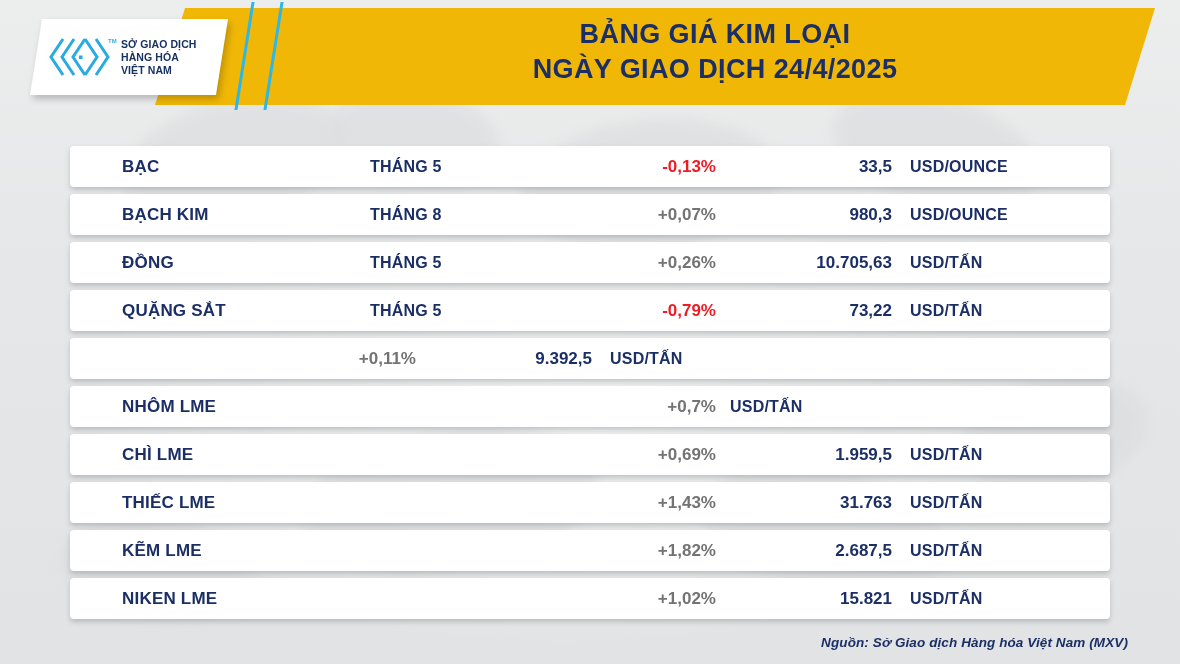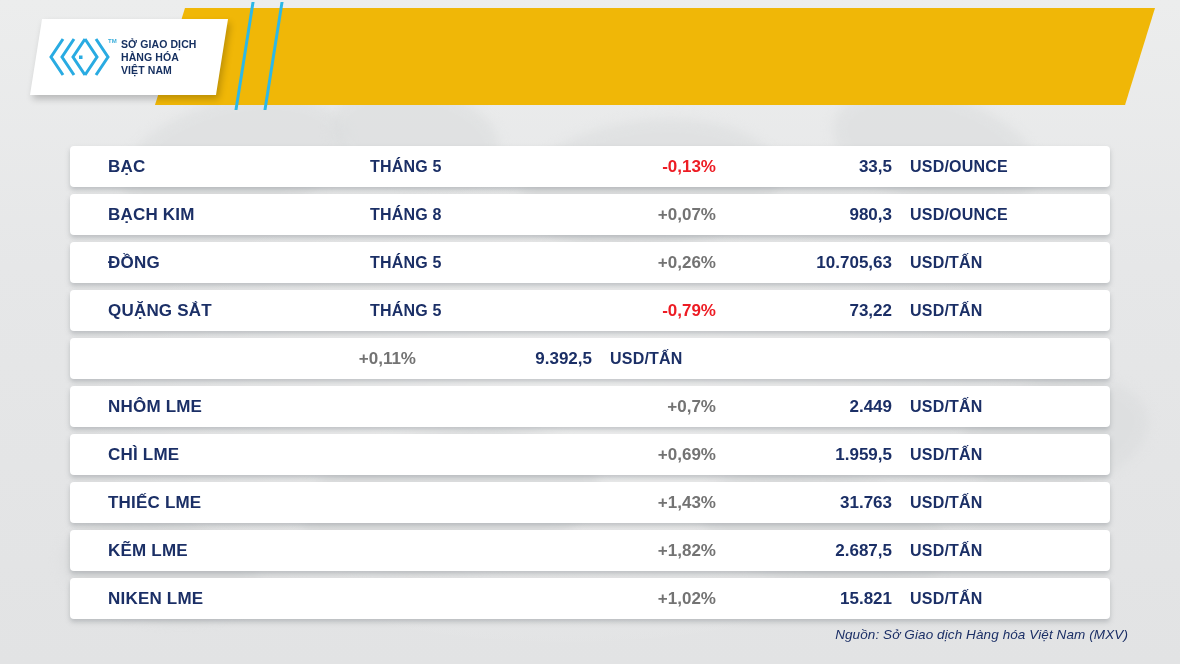--- a/index.html
+++ b/index.html
@@ -154,21 +154,21 @@
     height: 41px;
     background: #ffffff;
     border-radius: 4px;
     box-shadow: 0 3px 5px rgba(110,115,120,0.35);
     display: flex;
     align-items: center;
   }
 
   .c-name {
     width: 300px;
-    padding-left: 38px;
+    padding-left: 52px;
     box-sizing: border-box;
     color: #1b2f66;
     font-weight: bold;
     font-size: 17px;
     letter-spacing: 0.2px;
   }
   .c-month {
     width: 180px;
     color: #1b2f66;
     font-weight: bold;
@@ -199,23 +199,23 @@
     color: #1b2f66;
     font-weight: bold;
     font-size: 16px;
     letter-spacing: 0.2px;
   }
 
   
   #footer {
     position: absolute;
     right: 52px;
-    bottom: 22px;
-    color: #1b2f66;
-    font-weight: normal;
+    bottom: 14px;
+    color: #1b2f66;
+    font-weight: bold;
     font-style: italic;
     font-size: 13.5px;
     letter-spacing: 0.1px;
   }
 </style>
 </head>
 <body>
 
 <div id="page">
 
@@ -248,20 +248,24 @@
         </svg>
         <span class="logo-tm">TM</span>
         <div class="logo-text">
           <div>SỞ GIAO DỊCH</div>
           <div>HÀNG HÓA</div>
           <div>VIỆT NAM</div>
         </div>
       </div>
     </div>
 
+    <div class="title-block">
+      <div class="title-line1">BẢNG GIÁ KIM LOẠI</div>
+      <div class="title-line2">NGÀY GIAO DỊCH 24/4/2025</div>
+    </div>
 
   </div>
 
   <div id="table">
       <div class="row">
         <div class="c-name">BẠC</div>
         <div class="c-month">THÁNG 5</div>
         <div class="c-change down">-0,13%</div>
         <div class="c-price">33,5</div>
         <div class="c-unit">USD/OUNCE</div>
@@ -290,21 +294,20 @@
       <div class="row">
         <div class="c-month"></div>
         <div class="c-change up">+0,11%</div>
         <div class="c-price">9.392,5</div>
         <div class="c-unit">USD/TẤN</div>
       </div>
       <div class="row">
         <div class="c-name">NHÔM LME</div>
         <div class="c-month"></div>
         <div class="c-change up">+0,7%</div>
-        <div class="c-price">2.449</div>
         <div class="c-unit">USD/TẤN</div>
       </div>
       <div class="row">
         <div class="c-name">CHÌ LME</div>
         <div class="c-month"></div>
         <div class="c-change up">+0,69%</div>
         <div class="c-price">1.959,5</div>
         <div class="c-unit">USD/TẤN</div>
       </div>
       <div class="row">

